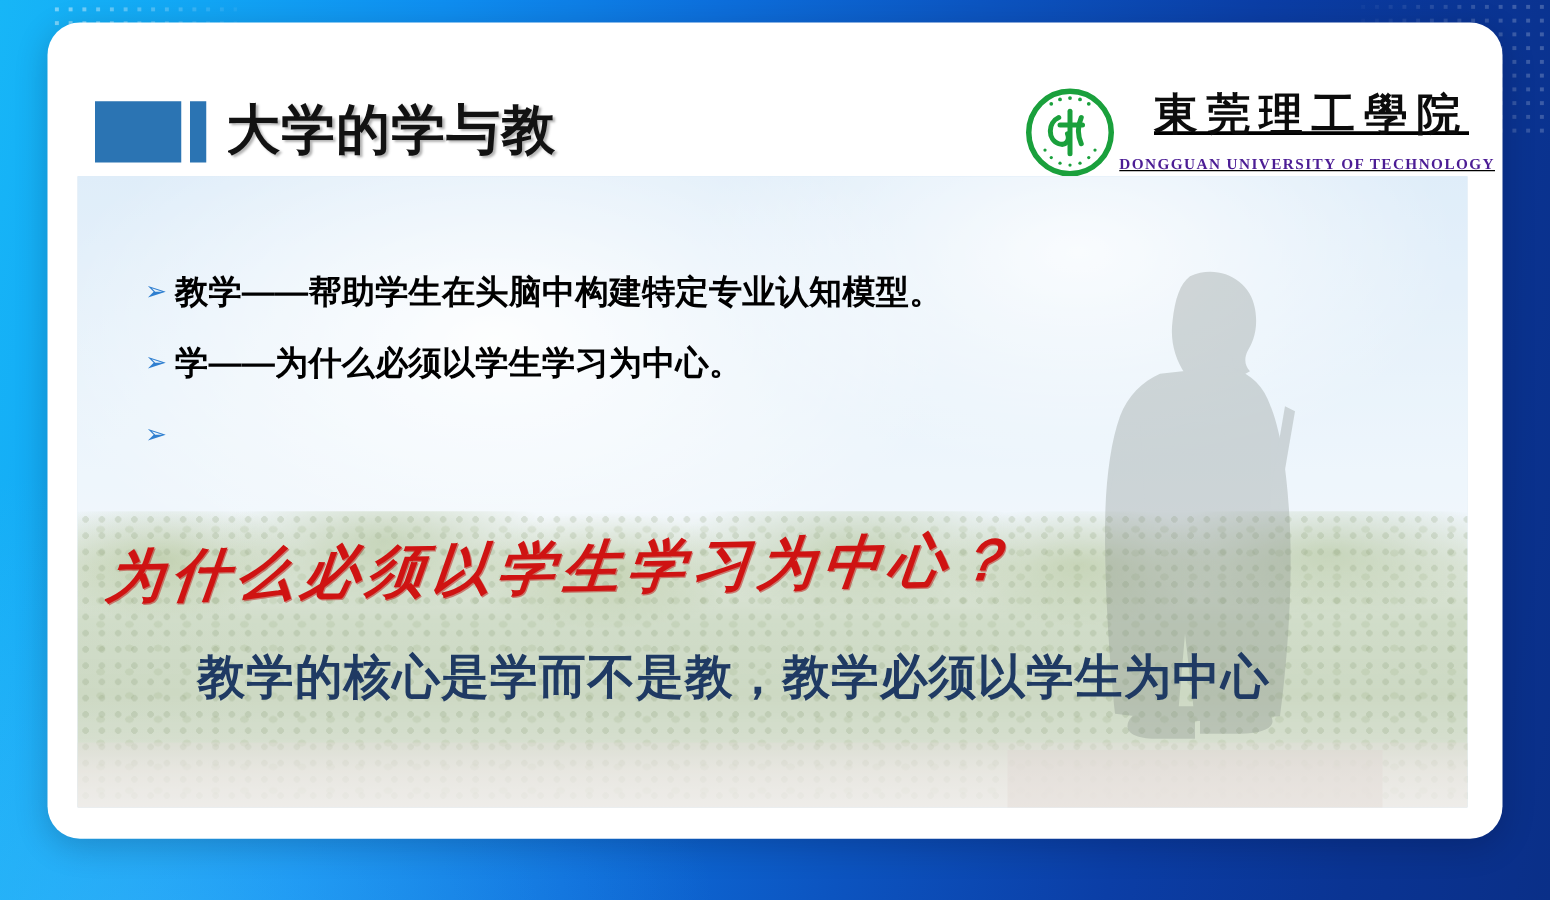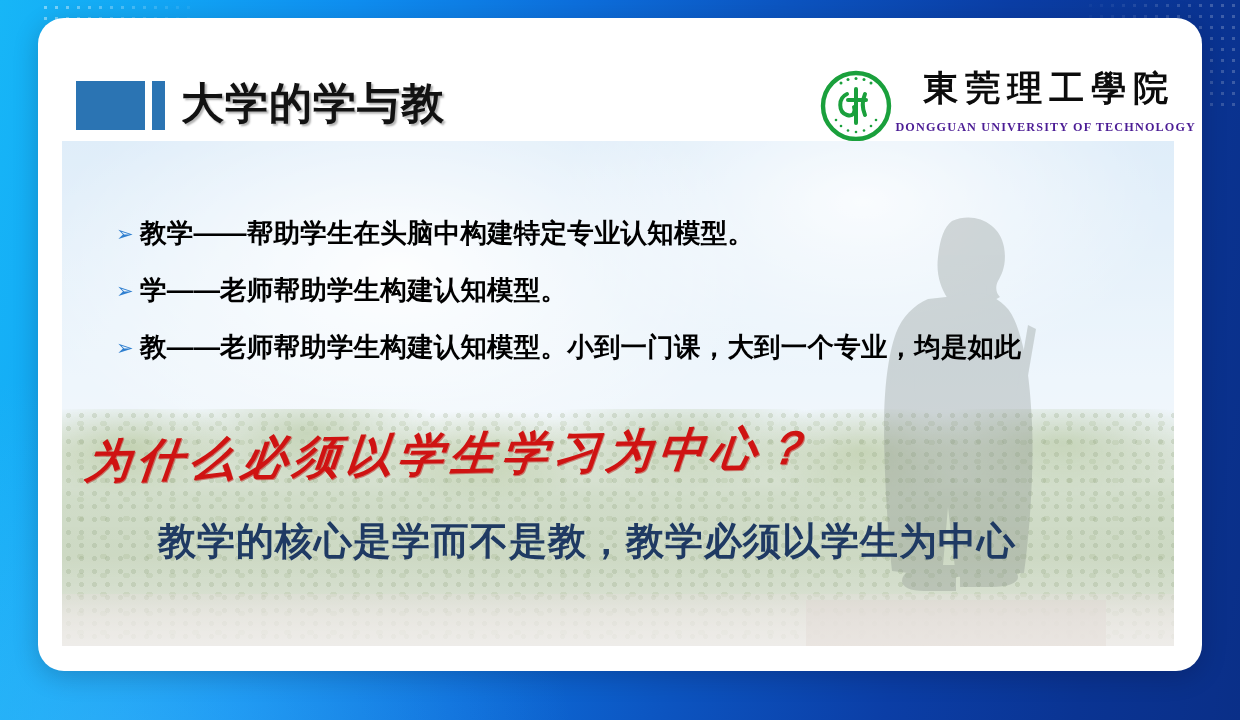--- a/index.html
+++ b/index.html
@@ -58,21 +58,21 @@
   #bar-wide{position:absolute;left:38px;top:63px;width:69px;height:49px;background:#2b74b3;}
   #bar-narrow{position:absolute;left:114px;top:63px;width:13px;height:49px;background:#2b74b3;}
   #slide-title{
     position:absolute;left:143px;top:57px;
     font-size:43px;font-weight:700;color:#121212;letter-spacing:1px;
     text-shadow:2px 2px 2px rgba(0,0,0,.30);
     white-space:nowrap;
   }
 
   
-  #logo-block{position:absolute;right:6px;top:52px;display:flex;gap:3px;}
+  #logo-block{position:absolute;right:6px;top:52px;display:flex;align-items:center;gap:3px;text-decoration:underline;}
   #logo-seal{position:relative;width:72px;height:72px;flex:0 0 auto;}
   #logo-names{display:flex;flex-direction:column;align-items:center;}
   #logo-cn{
     font-family:"Liberation Serif","DejaVu Serif",serif;
     font-size:35px;font-weight:700;color:#0c0c0c;letter-spacing:7px;
     line-height:1.06;white-space:nowrap;padding-left:7px;
   }
   #logo-en{
     font-family:"Liberation Serif","DejaVu Serif",serif;
     font-size:12.2px;font-weight:700;color:#4c1d95;letter-spacing:1.15px;
@@ -239,25 +239,24 @@
 
       <div id="photo-veil"></div>
 
       <div id="bullets">
         <div class="bullet">
           <span class="bullet-arrow">➢</span>
           <span class="bullet-text">教学——帮助学生在头脑中构建特定专业认知模型。</span>
         </div>
         <div class="bullet">
           <span class="bullet-arrow">➢</span>
-          <span class="bullet-text">学——老师帮助学生构建认知模型。</span>
+          <span class="bullet-text">学——为什么必须以学生学习为中心。</span>
         </div>
         <div class="bullet">
           <span class="bullet-arrow">➢</span>
-          <span class="bullet-text">教——老师帮助学生构建认知模型。小到一门课，大到一个专业，均是如此</span>
         </div>
       </div>
 
       <div id="calligraphy">为什么必须以学生学习为中心？</div>
 
       <div id="subline">教学的核心是学而不是教，教学必须以学生为中心</div>
 
     </div>
   </div>
 </div>

